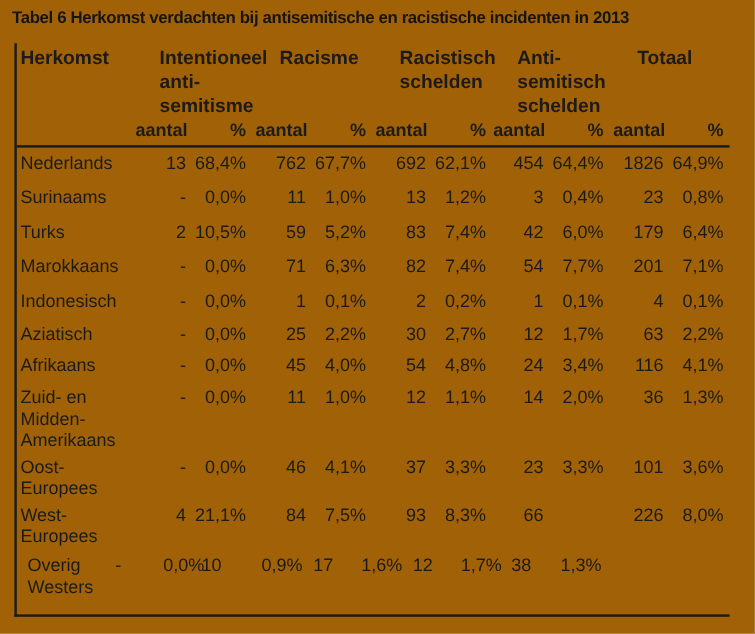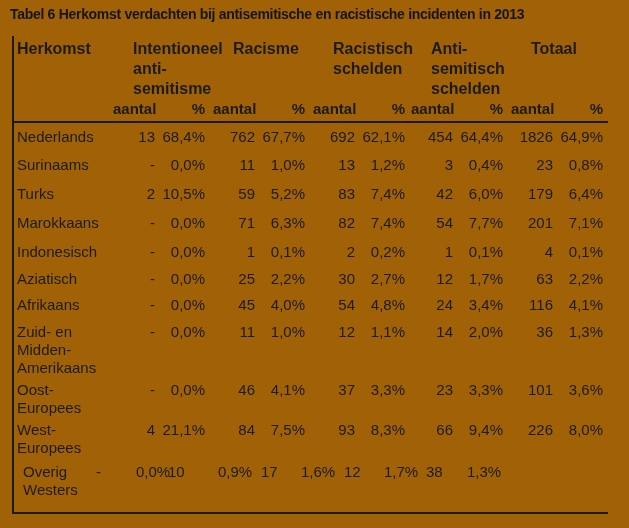--- a/index.html
+++ b/index.html
@@ -337,21 +337,20 @@
       <div class="grp">
           <span class="a">84</span>
           <span class="p">7,5%</span>
         </div>
       <div class="grp">
           <span class="a">93</span>
           <span class="p">8,3%</span>
         </div>
       <div class="grp">
           <span class="a">66</span>
-          <span class="p">9,4%</span>
         </div>
       <div class="grp">
           <span class="a">226</span>
           <span class="p">8,0%</span>
         </div>
     </div>
 
     <div class="row-ov">
       <div class="lbl">Overig
 Westers</div>

